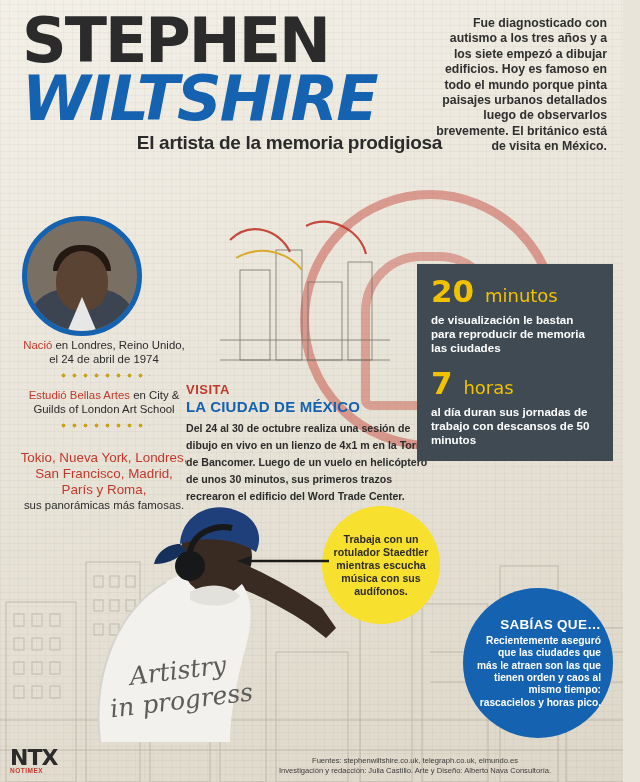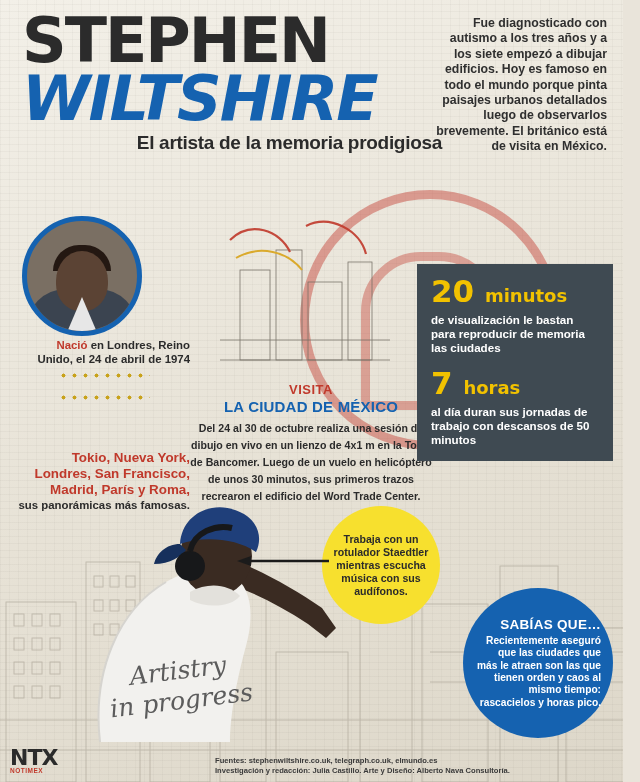--- a/index.html
+++ b/index.html
@@ -101,60 +101,60 @@
   .portrait-ring .shirt {
     position: absolute; left: 50%; bottom: -6px;
     transform: translateX(-50%);
     width: 34px; height: 40px;
     background: #e7e7e7;
     clip-path: polygon(50% 0, 100% 100%, 0 100%);
   }
 
   .left-block {
     position: absolute; left: 18px; width: 172px;
-    text-align: right;
+    text-align: center;
     font-size: 11.4px; line-height: 14px; color: #2b2b2b;
-    font-weight: 700;
+    font-weight: 400;
   }
   .lb1 { top: 338px; }
   .lb2 { top: 388px; }
   .lb3 { top: 450px; }
   .left-block .red { color: #c0392b; }
   .dots {
     width: 92px; height: 5px; margin: 7px auto;
     background-image: radial-gradient(circle, #c8a21a 1.9px, transparent 2.1px);
     background-size: 11px 5px;
     background-repeat: repeat-x;
   }
   .lb3 .big { color: #c0392b; font-size: 13.4px; line-height: 16px; }
 
   
   .visita {
     position: absolute; left: 186px; top: 382px; width: 250px;
-    text-align: center;
+    text-align: left;
   }
   .visita .v1 { color: #c0392b; font-weight: 800; font-size: 13px; letter-spacing: .5px; }
   .visita .v2 { color: #1562b0; font-weight: 800; font-size: 15px; letter-spacing: .2px; margin-top: 1px;}
   .visita p {
     margin-top: 5px;
     font-size: 10.6px; line-height: 17px; color: #2b2b2b; font-weight: 700;
   }
 
   
   .stats {
     position: absolute; right: 10px; top: 264px;
     width: 196px; padding: 12px 14px 14px 14px;
     background: #3f4a52;
     color: #ffffff;
   }
   .stats .n {
     color: #f2c200; font-weight: 800; font-size: 31px; line-height: 31px;
     font-family: "DejaVu Sans", sans-serif;
   }
-  .stats .n small { font-size: 18px; font-weight: 700; }
+  .stats .n small { font-size: 18px; font-weight: 400; }
   .stats .d {
     font-size: 11.6px; line-height: 14px; font-weight: 700; margin-top: 2px;
   }
   .stats .gap { height: 13px; }
 
   
   .yellow {
     position: absolute; left: 322px; top: 506px;
     width: 118px; height: 118px; border-radius: 50%;
     background: #f7e02e;
@@ -186,22 +186,22 @@
     font-family: "DejaVu Serif", serif;
     font-style: italic; font-size: 25px; color: #5c5c5c;
     line-height: 30px;
     transform: rotate(-7deg);
     text-align: center;
   }
 
   
   .footer {
     position: absolute; right: 8px; bottom: 6px; width: 400px;
-    text-align: left;
-    font-size: 7.6px; line-height: 10px; color: #3a3a3a; font-weight: 700;
+    text-align: center;
+    font-size: 7.6px; line-height: 10px; color: #3a3a3a; font-weight: 400;
   }
   .ntx {
     position: absolute; left: 10px; bottom: 8px;
     color: #2b2b2b;
   }
   .ntx .n1 { font-size: 22px; font-weight: 800; letter-spacing: -1px; font-family: "DejaVu Sans", sans-serif;}
   .ntx .n2 { font-size: 6.5px; font-weight: 700; color: #c0392b; letter-spacing: .5px; margin-top: -3px;}
 </style>
 </head>
 <body>
@@ -289,20 +289,21 @@
     <div class="face"></div>
     <div class="shirt"></div>
   </div>
 
   <div class="left-block lb1">
     <div><span class="red">Nació</span><span> en Londres, Reino Unido, el 24 de abril de 1974</span></div>
     <div class="dots"></div>
   </div>
 
   <div class="left-block lb2">
+    <div><span class="red">Estudió </span><span class="red">Bellas Artes</span><span> en City &amp; Guilds of London Art School</span></div>
     <div class="dots"></div>
   </div>
 
   <div class="left-block lb3">
     <div class="big">Tokio, Nueva York, Londres, San Francisco, Madrid, París y Roma,</div>
     <div>sus panorámicas más famosas.</div>
   </div>
 
   <div class="visita">
     <div class="v1">VISITA</div>

